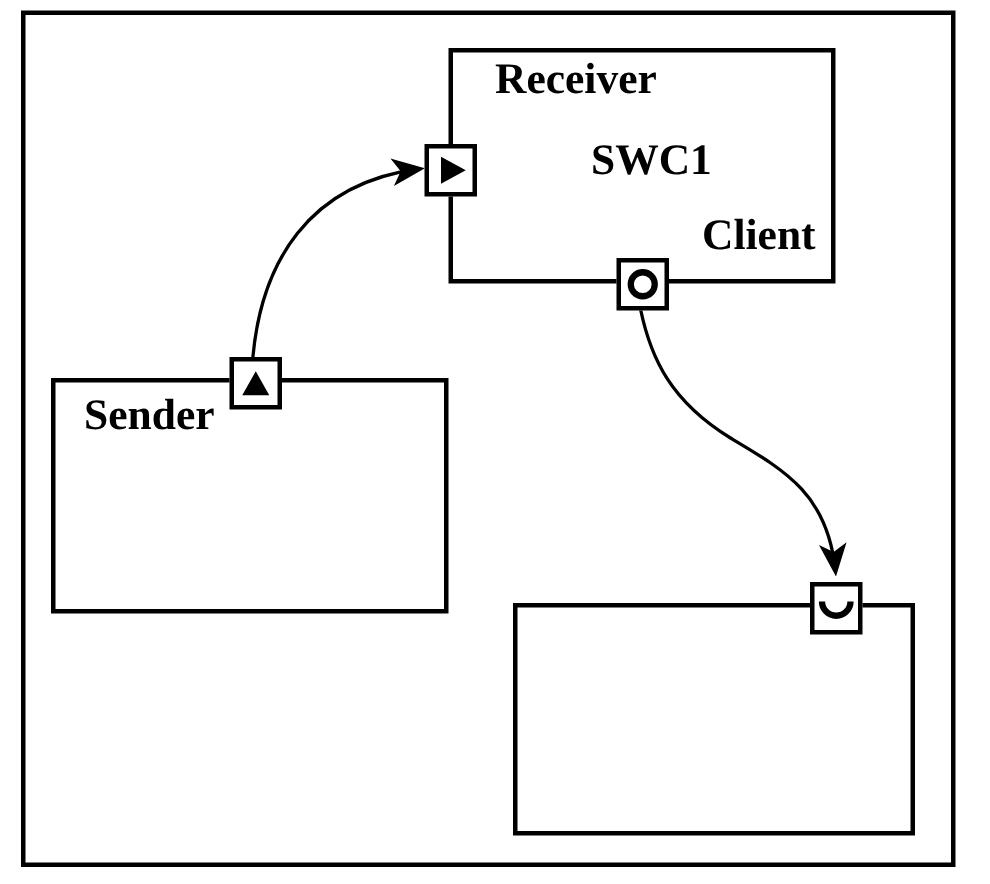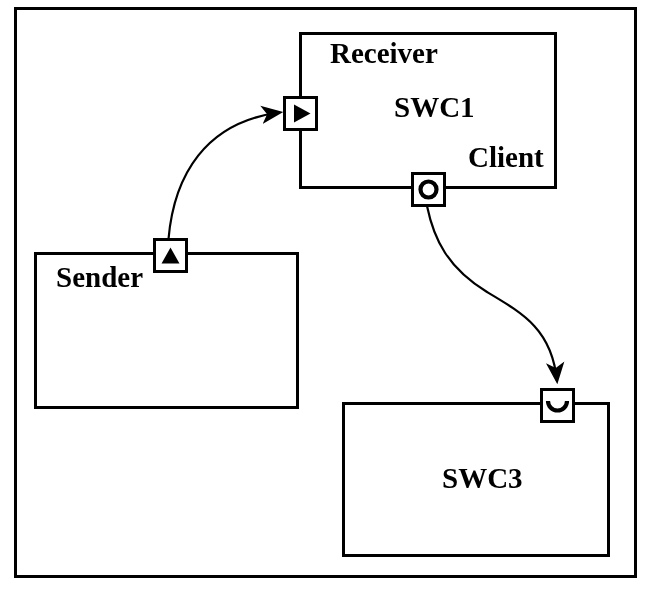--- a/index.html
+++ b/index.html
@@ -87,21 +87,20 @@
     <span class="lbl" id="lbl-receiver">Receiver</span>
     <span class="lbl" id="lbl-swc1">SWC1</span>
     <span class="lbl" id="lbl-server">Client</span>
   </div>
 
   <div class="swc" id="swc2">
     <span class="lbl" id="lbl-sender">Sender</span>
   </div>
 
   <div class="swc" id="swc3">
-    <span class="lbl" id="lbl-swc3">SWC3</span>
   </div>
 
   <svg class="connectors" width="660" height="589" viewBox="0 0 660 589" xmlns="http://www.w3.org/2000/svg">
     <defs>
       <marker id="arrowhead" viewBox="0 0 10 10" refX="8.5" refY="5" markerWidth="10" markerHeight="10" orient="auto">
         <path d="M 0 0.8 L 10 5 L 0 9.2 L 2.6 5 Z" fill="#000000"></path>
       </marker>
     </defs>
     <path class="wire" d="M 168.5 239 C 174 176, 205 122, 280 112.5" marker-end="url(#arrowhead)"></path>
     <path class="wire" d="M 427 206 C 434 240, 448 268, 487 292 C 524 314, 552 330, 557 381" marker-end="url(#arrowhead)"></path>

